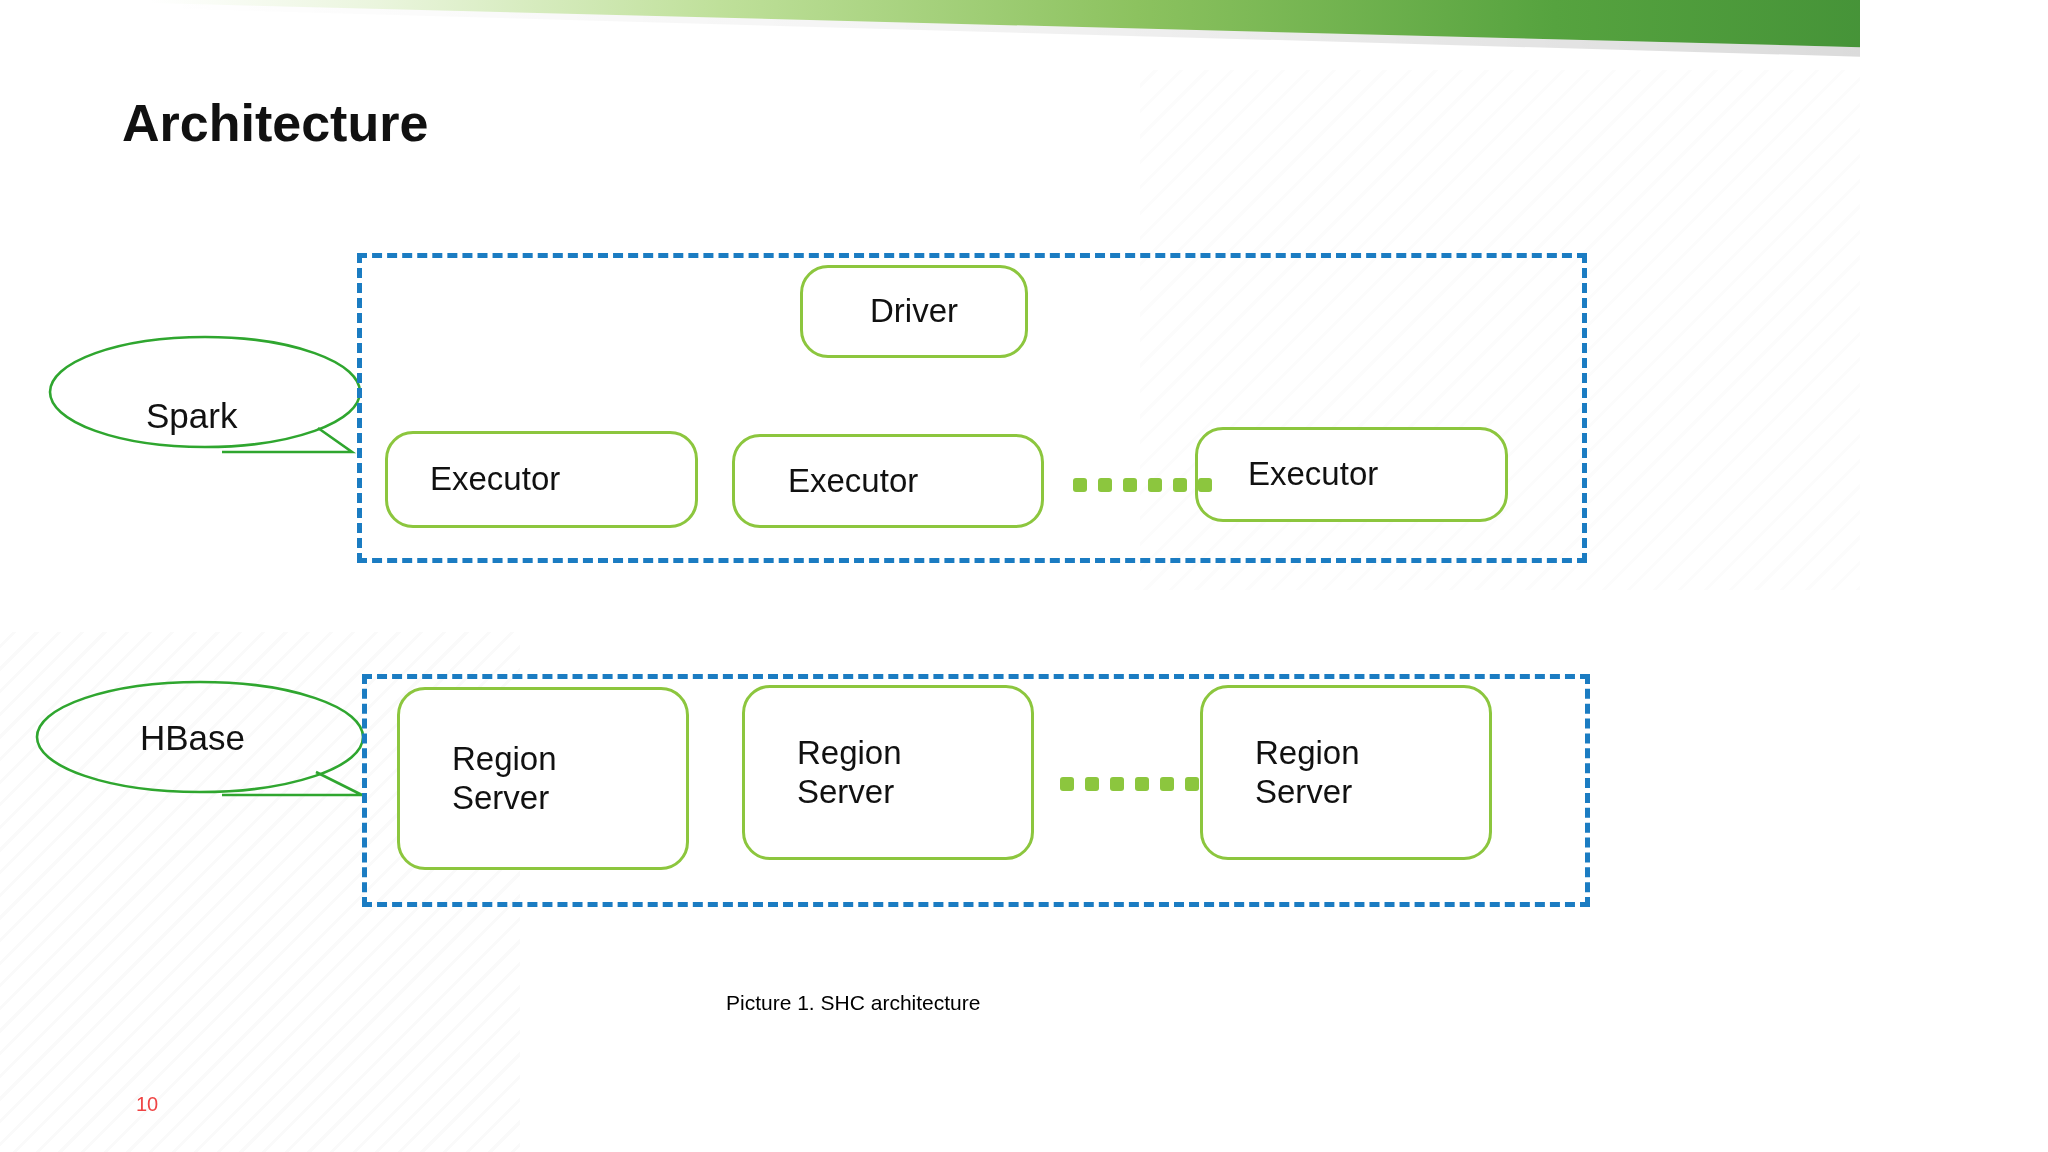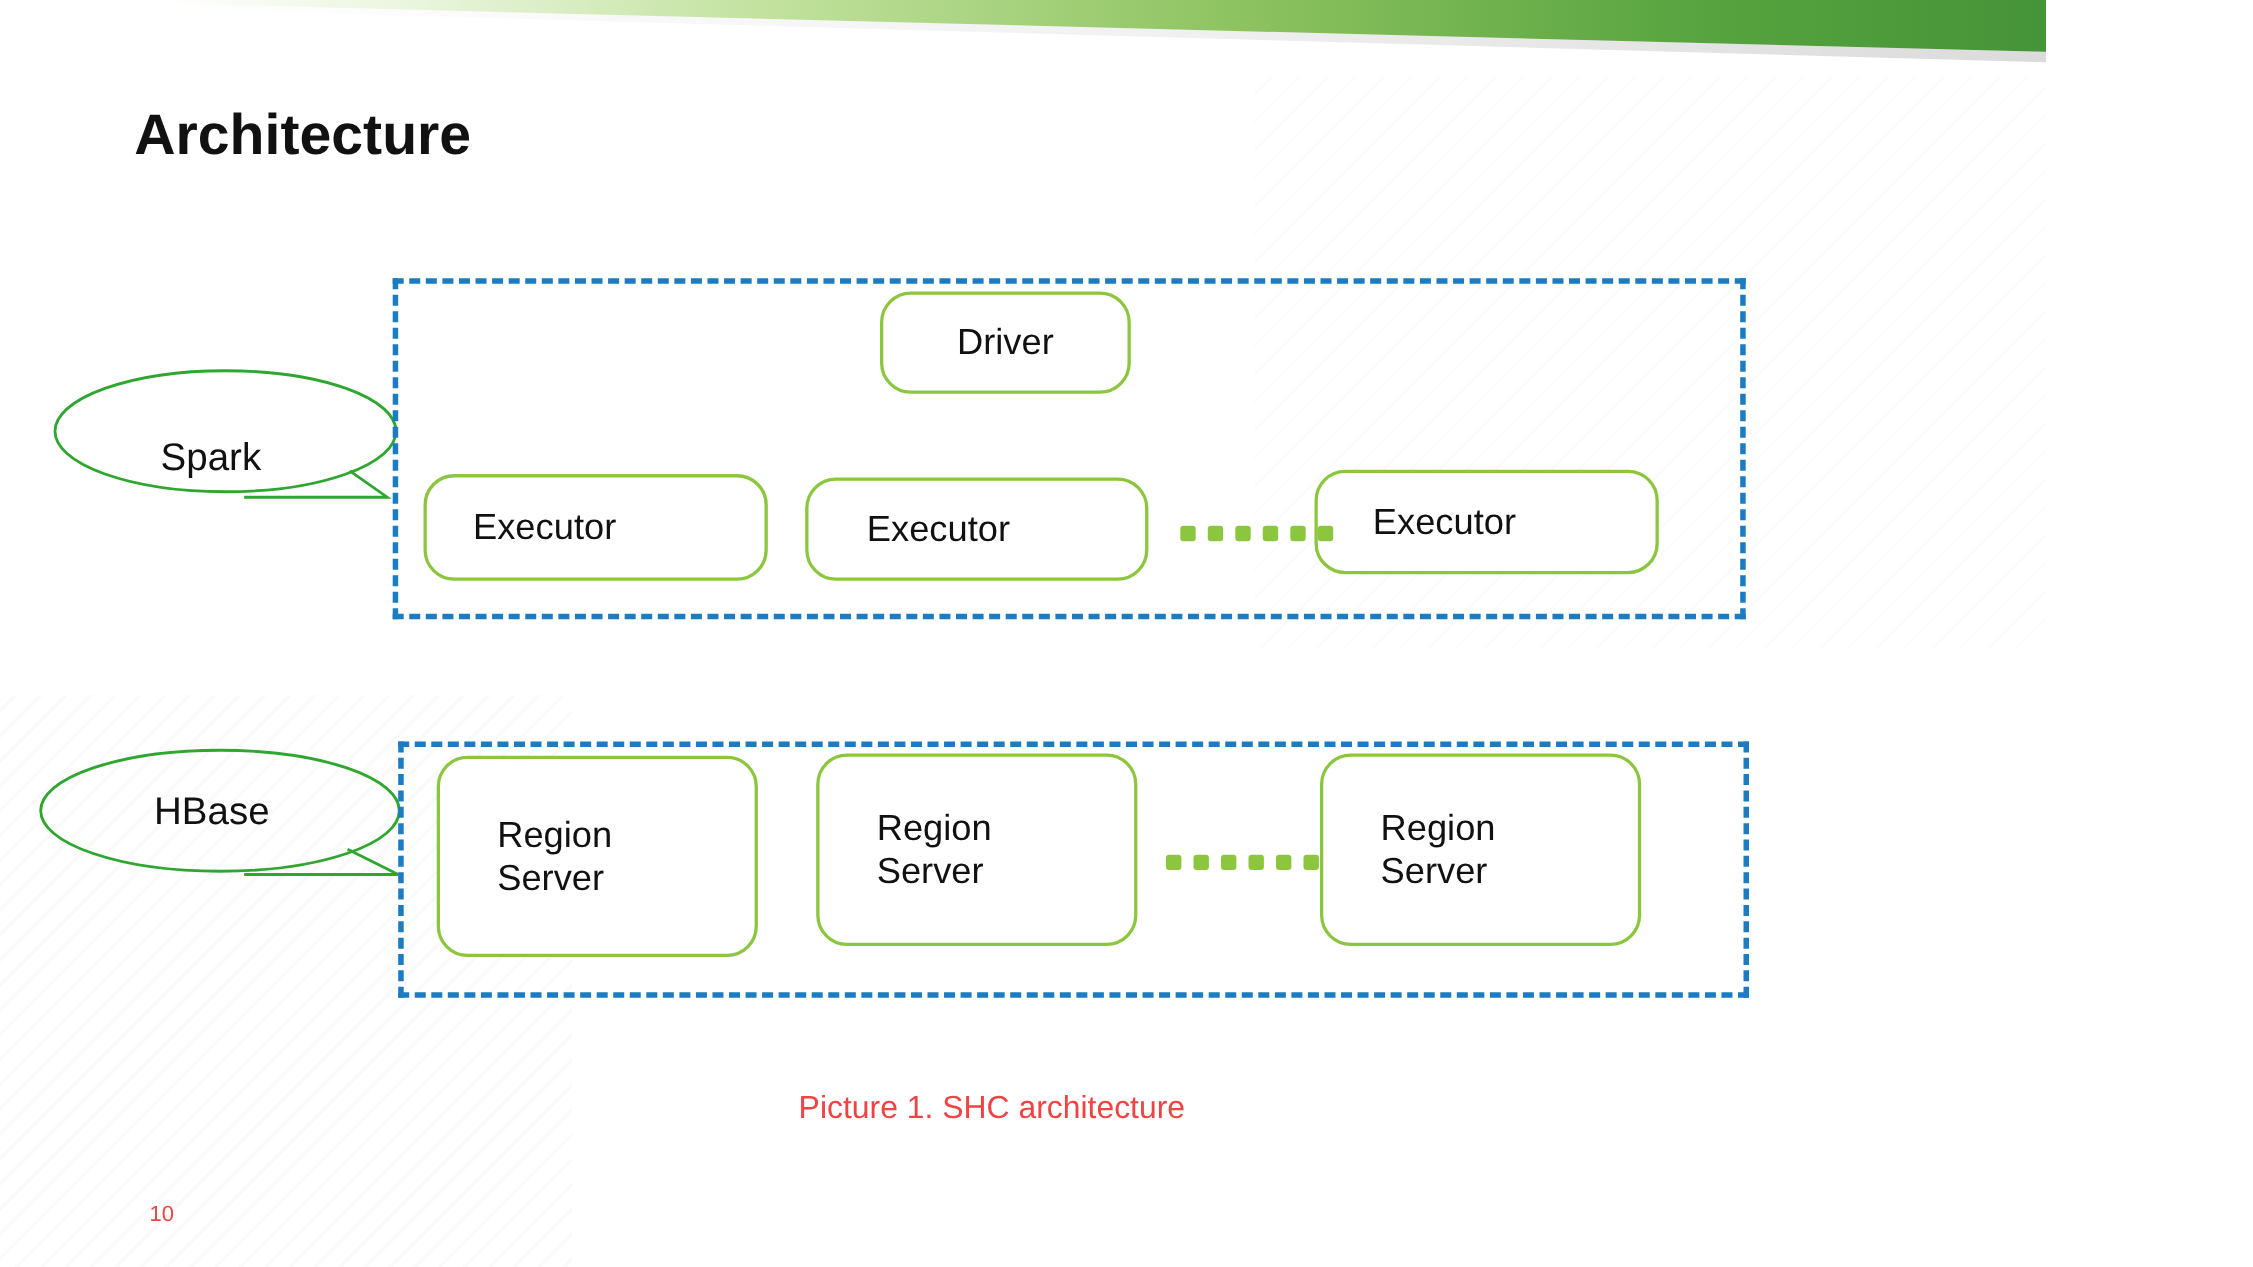--- a/index.html
+++ b/index.html
@@ -133,22 +133,22 @@
     white-space: nowrap;
   }
   #label-spark { left: 146px; top: 372px; margin-top: 24px; }
   #label-hbase { left: 140px; top: 718px; }
 
   
   .caption {
     position: absolute;
     left: 726px;
     top: 991px;
-    font-size: 29px;
-    color: #ef4444;
+    font-size: 21px;
+    color: #000000;
     white-space: nowrap;
   }
 
   
   .footer-page {
     position: absolute;
     left: 136px;
     top: 1093px;
     font-size: 20px;
     color: #ef4444;

